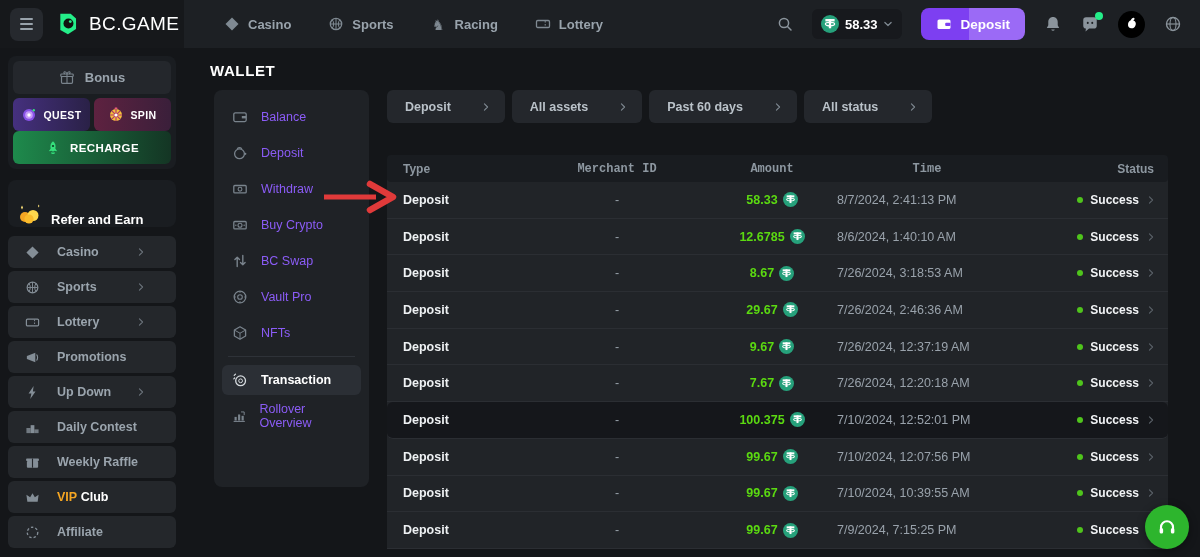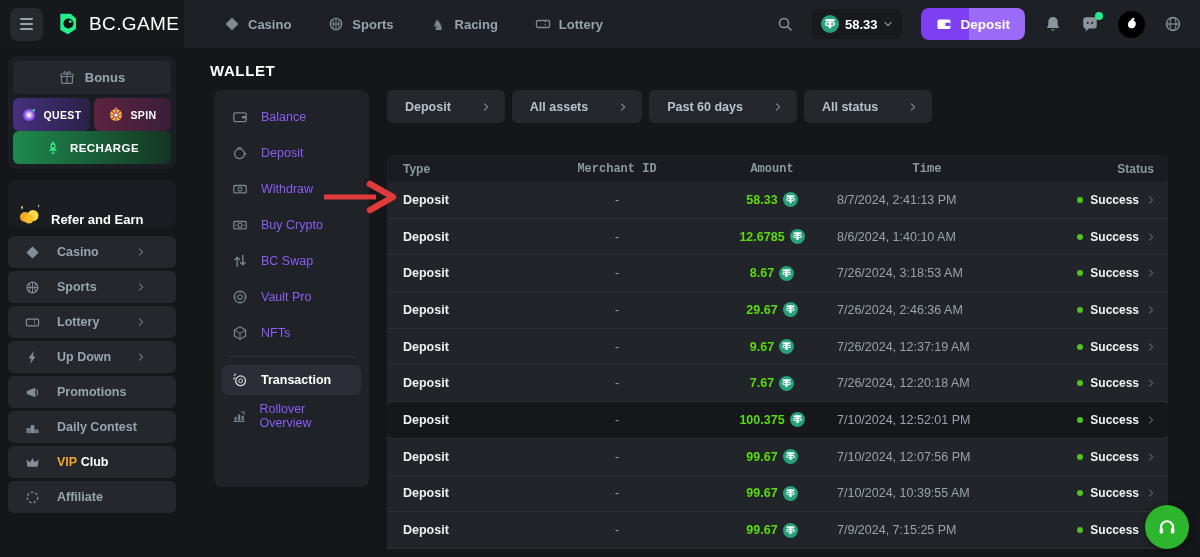--- a/index.html
+++ b/index.html
@@ -308,49 +308,60 @@
      <span class="lbl">Lottery</span>
      <span class="icon i10 chev">
             <svg viewBox="0 0 16 16" fill="none" xmlns="http://www.w3.org/2000/svg">
               <path d="M5.5 3 10.5 8 5.5 13" stroke="currentColor" stroke-width="1.8" stroke-linecap="round" stroke-linejoin="round"></path>
             </svg>
           </span>
    </div>
         <div class="side-item">
      <span class="icon i15">
             <svg viewBox="0 0 16 16" fill="none" xmlns="http://www.w3.org/2000/svg">
+              <path d="M2 6.5 11 3v10L2 9.5z" fill="currentColor"></path>
+              <path d="M12.6 5.3c1.1 1.3 1.1 4.1 0 5.4" stroke="currentColor" stroke-width="1.2" stroke-linecap="round"></path>
+            </svg>
+          </span>
+     <span class="lbl">Promotions</span>
+
+   </div>
+        <div class="side-item">
+     <span class="icon i15">
+            <svg viewBox="0 0 16 16" fill="none" xmlns="http://www.w3.org/2000/svg">
               <path d="M9.2 1 3.8 9h3L5.6 15l5.6-8H8.4z" fill="currentColor"></path>
             </svg>
           </span>
      <span class="lbl">Up Down</span>
      <span class="icon i10 chev">
             <svg viewBox="0 0 16 16" fill="none" xmlns="http://www.w3.org/2000/svg">
               <path d="M5.5 3 10.5 8 5.5 13" stroke="currentColor" stroke-width="1.8" stroke-linecap="round" stroke-linejoin="round"></path>
             </svg>
           </span>
-   </div>
-        <div class="side-item">
-     <span class="icon i15">
-            <svg viewBox="0 0 16 16" fill="none" xmlns="http://www.w3.org/2000/svg">
-              <path d="M2 6.5 11 3v10L2 9.5z" fill="currentColor"></path>
-              <path d="M12.6 5.3c1.1 1.3 1.1 4.1 0 5.4" stroke="currentColor" stroke-width="1.2" stroke-linecap="round"></path>
-            </svg>
-          </span>
-     <span class="lbl">Promotions</span>
-
    </div>
         <div class="side-item">
      <span class="icon i15">
             <svg viewBox="0 0 16 16" fill="none" xmlns="http://www.w3.org/2000/svg">
               <path d="M6 5.5h4V14H6z" fill="currentColor"></path>
               <path d="M1.5 8.5H6V14H1.5z" fill="currentColor" opacity=".8"></path>
               <path d="M10 10h4.5v4H10z" fill="currentColor" opacity=".8"></path>
             </svg>
           </span>
      <span class="lbl">Daily Contest</span>
+
+   </div>
+        <div class="side-item">
+     <span class="icon i15">
+            <svg viewBox="0 0 16 16" fill="none" xmlns="http://www.w3.org/2000/svg">
+              <rect x="2" y="6.5" width="12" height="7" rx="1" fill="currentColor"></rect>
+              <rect x="1.2" y="3.8" width="13.6" height="2.6" rx=".8" fill="currentColor"></rect>
+              <path d="M8 3.8v9.7" stroke="#24272b" stroke-width="1.2"></path>
+            </svg>
+          </span>
+     <span class="lbl">Weekly Raffle</span>
 
    </div>
         <div class="side-item">
      <span class="icon i15">
             <svg viewBox="0 0 16 16" fill="none" xmlns="http://www.w3.org/2000/svg">
               <path d="M2.5 12.5 1.5 5l4 2.8L8 3.5l2.5 4.3 4-2.8-1 7.5z" fill="currentColor"></path>
             </svg>
           </span>
      <span class="lbl"><span class="vip-accent">VIP</span>&nbsp;<span class="vip-rest">Club</span></span>
 

